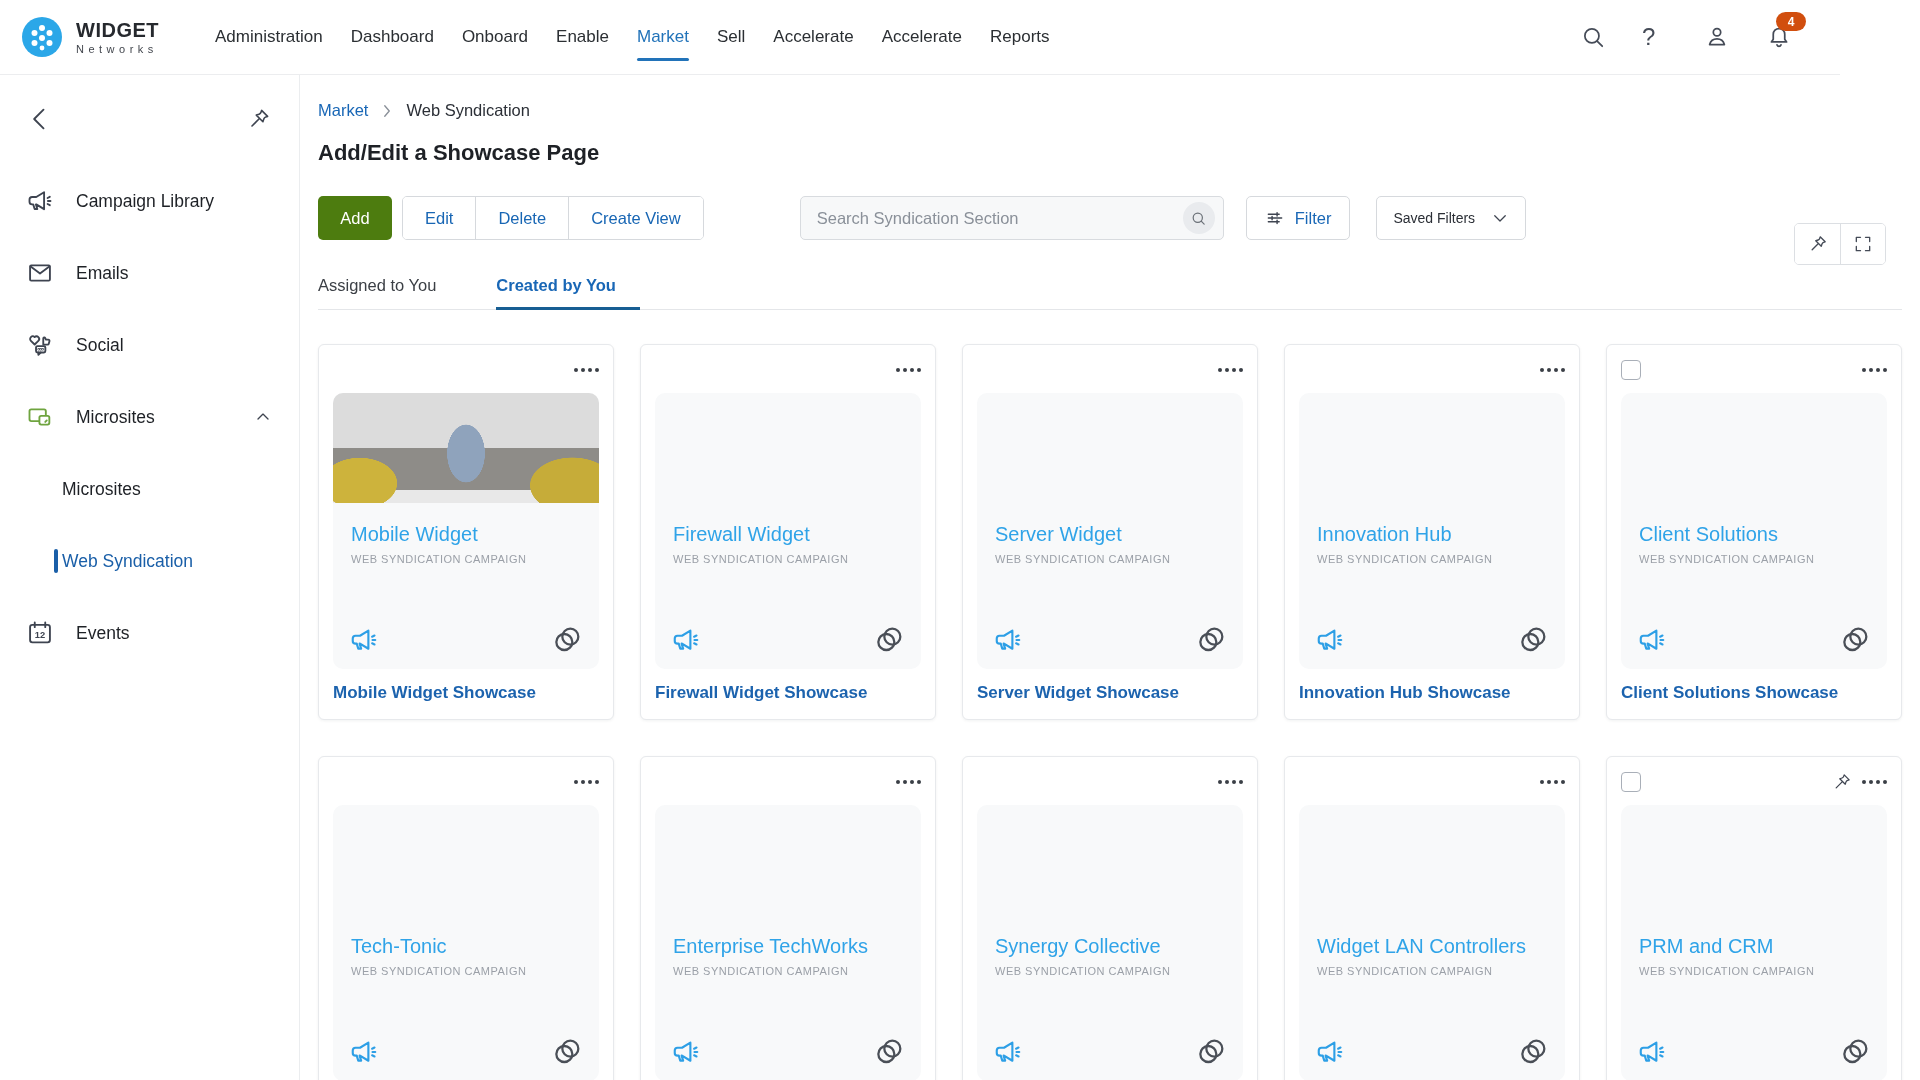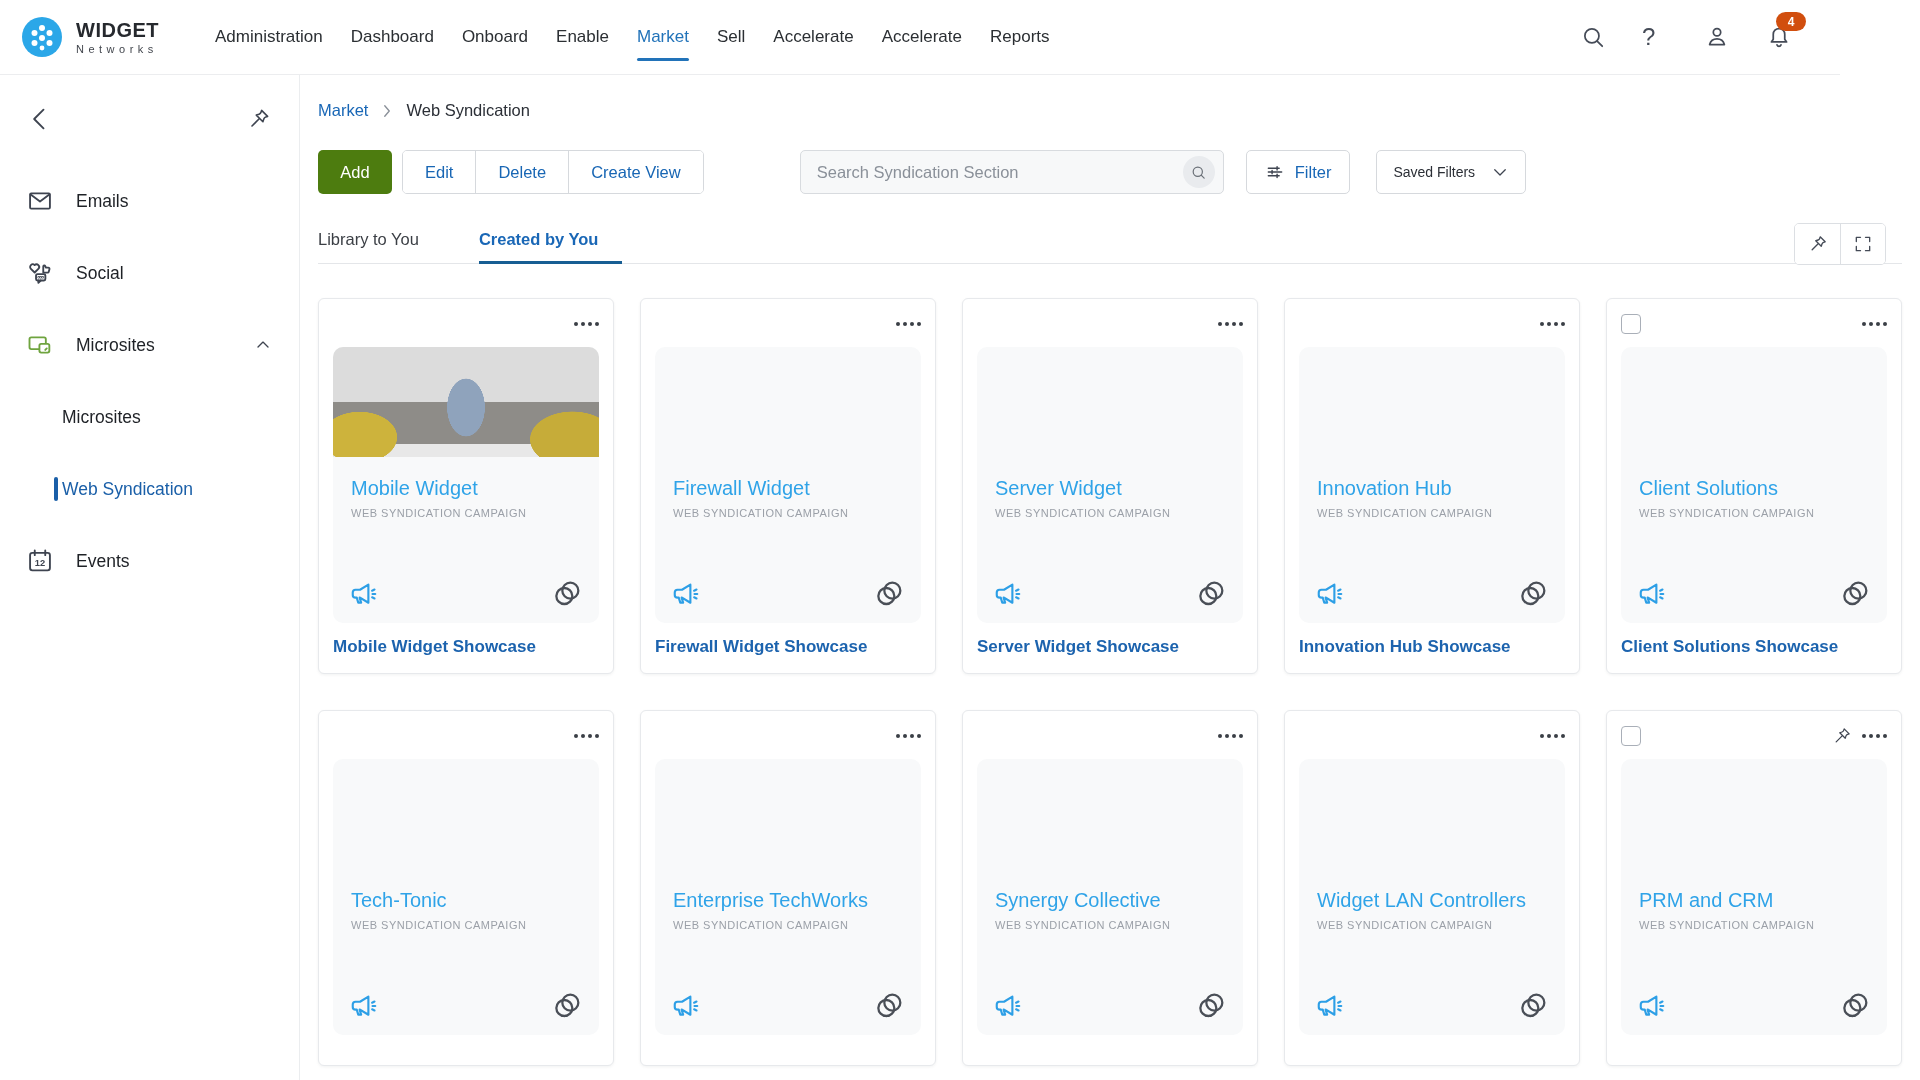--- a/index.html
+++ b/index.html
@@ -238,20 +238,29 @@
       <svg viewBox="0 0 24 24">
           <path d="M14.6 3.4l6 6-1.9.6a3 3 0 0 0-1.9 1.9l-.9 2.8-6.6-6.6 2.8-.9a3 3 0 0 0 1.9-1.9z"></path>
           <path d="M12.2 11.8L5 19"></path>
         </svg>
     </span>
   </div>
   <div class="side-list">
     <div class="side-item">
       <span class="icon28">
         <svg viewBox="0 0 24 24">
+            <path d="M15.5 4.5L8.8 8.6H5.2C4 8.6 3 9.6 3 10.8v1.9c0 1.2 1 2.2 2.2 2.2h1l1.2 4h2.3l-1.2-4h.3l6.7 4.1z"></path>
+            <path d="M18.5 9.4l1.9-1M18.8 12h2.2M18.5 14.6l1.9 1"></path>
+          </svg>
+      </span>
+      <span class="lbl">Campaign Library</span>
+    </div>
+    <div class="side-item">
+      <span class="icon28">
+        <svg viewBox="0 0 24 24">
             <rect x="3.5" y="5.5" width="17" height="13" rx="1"></rect>
             <path d="M4 6.5l8 6 8-6"></path>
           </svg>
       </span>
       <span class="lbl">Emails</span>
     </div>
     <div class="side-item">
       <span class="icon28">
         <svg viewBox="0 0 24 24">
           <path d="M7.4 5.2c-.9-.9-2.3-.9-3.2 0s-.9 2.3 0 3.2l3.2 3.2 3.2-3.2c.9-.9.9-2.3 0-3.2s-2.3-.9-3.2 0z"></path>
@@ -303,20 +312,21 @@
   <div class="crumbs">
     <span class="crumb-link">Market</span>
     <span class="crumb-sep">
       <svg viewBox="0 0 24 24">
           <polyline points="9 5 15 12 9 19"></polyline>
         </svg>
     </span>
     <span class="crumb-cur">Web Syndication</span>
   </div>
 
+  <h1 class="page-title">Add/Edit a Showcase Page</h1>
 
   <div class="title-actions">
     <span class="ta-btn">
       <svg viewBox="0 0 24 24">
           <path d="M14.6 3.4l6 6-1.9.6a3 3 0 0 0-1.9 1.9l-.9 2.8-6.6-6.6 2.8-.9a3 3 0 0 0 1.9-1.9z"></path>
           <path d="M12.2 11.8L5 19"></path>
         </svg>
     </span>
     <span class="ta-btn">
       <svg viewBox="0 0 24 24">
@@ -350,21 +360,21 @@
     </div>
     <div class="btn-saved">
       <span class="lbl">Saved Filters</span>
       <svg viewBox="0 0 24 24">
           <polyline points="5 9 12 16 19 9"></polyline>
         </svg>
     </div>
   </div>
 
   <div class="tabs">
-    <span class="tab">Library to You</span>
+    <span class="tab">Assigned to You</span>
     <span class="tab active">Created by You</span>
   </div>
 
   <div class="grid">
   <div class="card">
     <div class="card-top">
       <span class="cb" style="visibility: hidden;"></span>
       <span class="spacer"></span>
 
       <span class="dots">

